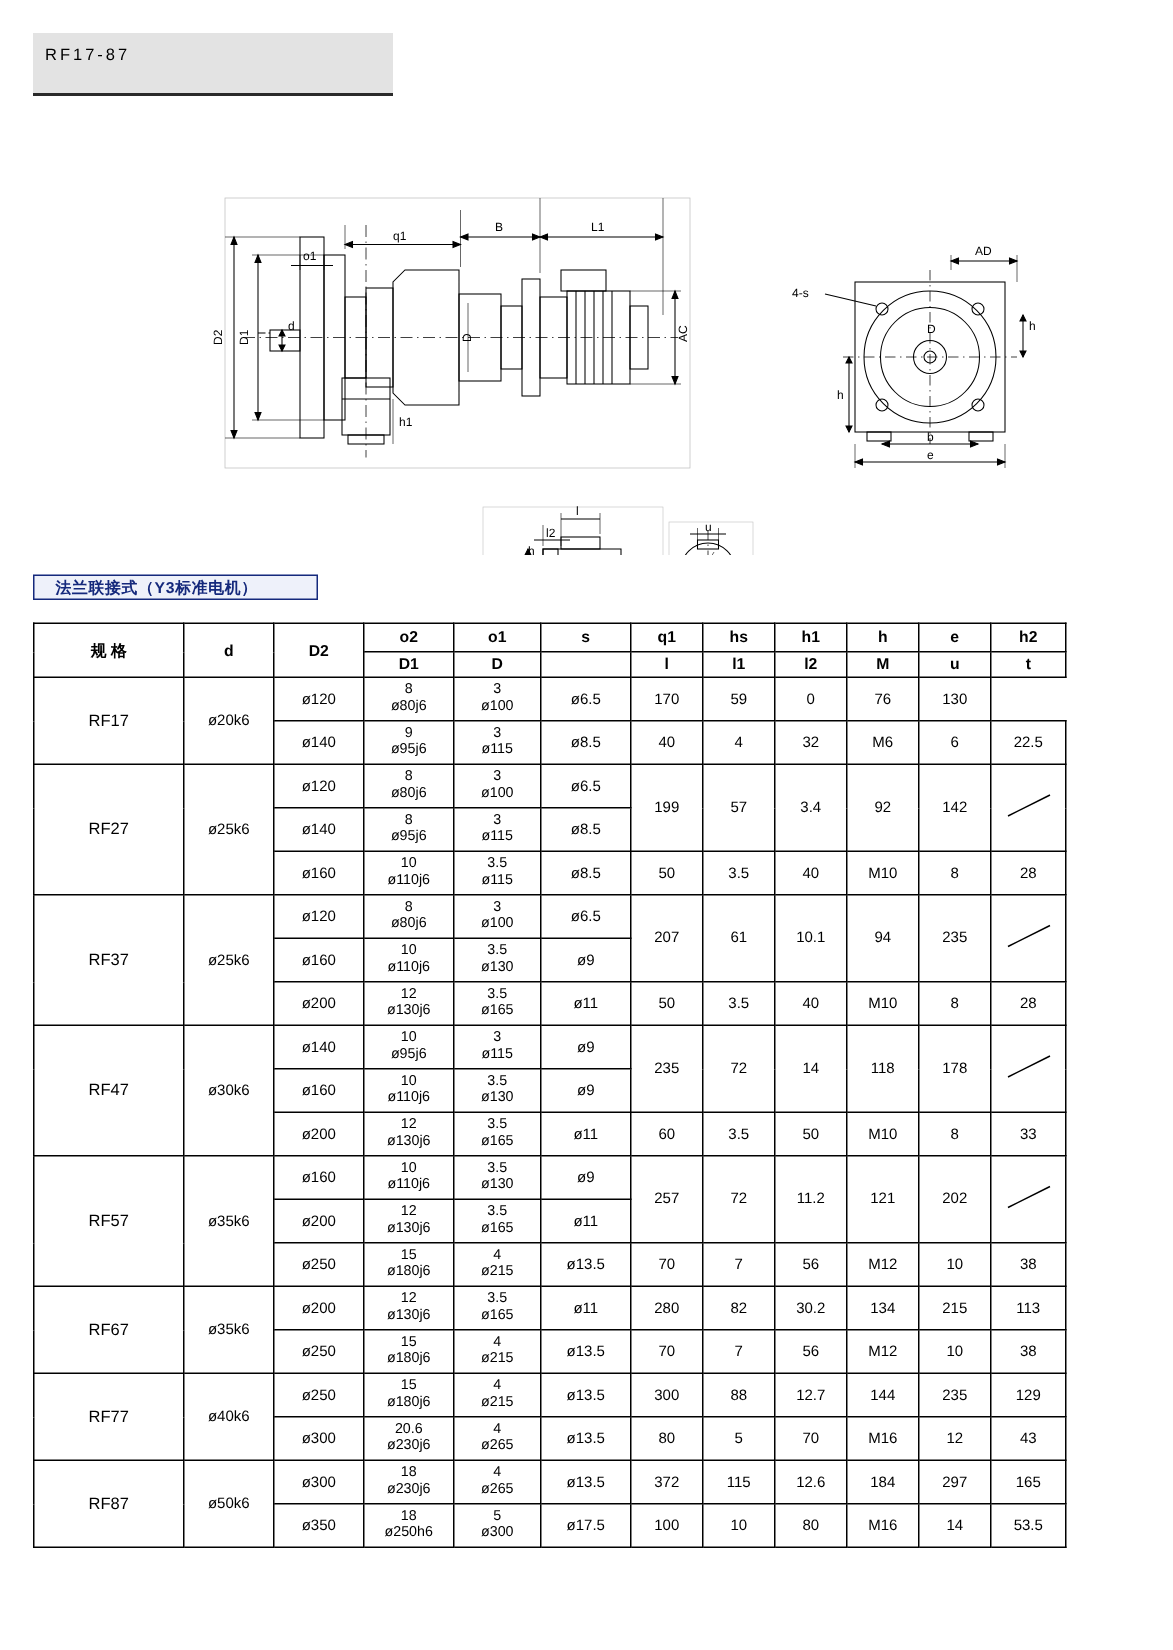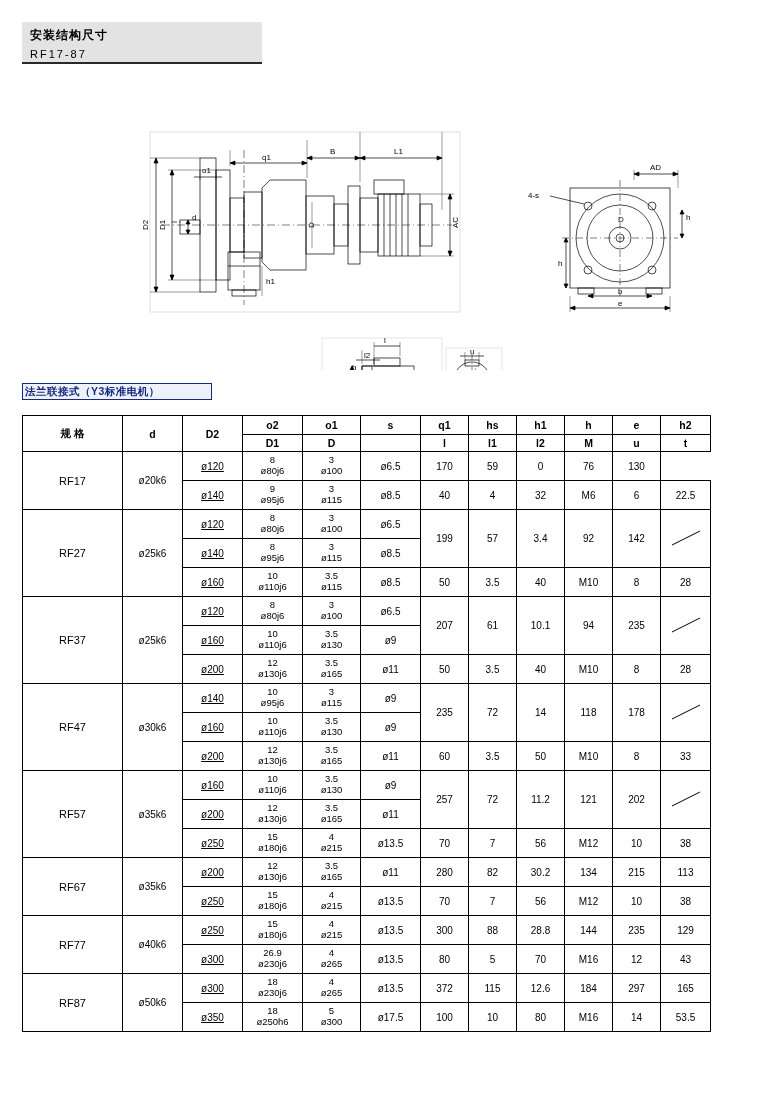--- a/index.html
+++ b/index.html
@@ -29,21 +29,21 @@
   .drawing svg{display:block;}
 
   
   .section-title{
     position:absolute;left:22px;top:383px;width:190px;height:17px;
     border:1px solid #15297c;
     background:#eef1fa;
     color:#15297c;
     font-size:10.5px;font-weight:bold;
     display:flex;align-items:center;
-    padding-left:2px;box-sizing:border-box;
+    padding-left:14px;box-sizing:border-box;
     letter-spacing:0.5px;
   }
 
   
   table.spec{
     position:absolute;left:22px;top:415px;
     border-collapse:collapse;
     font-size:10px;
     width:607px;
     table-layout:fixed;
@@ -52,28 +52,27 @@
     border:1px solid #000;
     text-align:center;
     vertical-align:middle;
     padding:0;
     font-weight:normal;
   }
   table.spec .hdr td{height:18px;font-weight:bold;font-size:10.5px;}
   table.spec .hdr2 td{height:16px;font-weight:bold;font-size:10.5px;}
   .rowcell{height:28px;}
   .model{font-weight:bold;font-size:11px;}
-  .d2cell{font-size:10px;text-decoration:underline;}
+  .d2cell{font-size:10px;}
   .sub{font-size:9.5px;line-height:1.15;}
 </style>
 </head>
 <body>
 
 <div class="header">
-  <div class="line1">安装结构尺寸</div>
   <div class="line2">RF17-87</div>
 </div>
 
 <div class="drawing">
 <svg width="738" height="300" viewBox="0 0 738 300" xmlns="http://www.w3.org/2000/svg">
   <g stroke="#000" fill="none" stroke-width="0.7" font-family="Liberation Sans, sans-serif" font-size="8">
 
     <rect x="150" y="70" width="0" height="0"></rect>
 
     <rect x="178" y="88" width="16" height="134"></rect>
@@ -607,29 +606,29 @@
           <div>15</div>
           <div>ø180j6</div>
         </td>
         <td class="rowcell sub">
           <div>4</div>
           <div>ø215</div>
         </td>
         <td class="rowcell ">ø13.5</td>
         <td class="rowcell ">300</td>
         <td class="rowcell ">88</td>
-        <td class="rowcell ">28.8</td>
+        <td class="rowcell ">12.7</td>
         <td class="rowcell ">144</td>
         <td class="rowcell ">235</td>
         <td class="rowcell ">129</td>
       </tr>
       <tr>
         <td class="rowcell d2cell">ø300</td>
         <td class="rowcell sub">
-          <div>26.9</div>
+          <div>20.6</div>
           <div>ø230j6</div>
         </td>
         <td class="rowcell sub">
           <div>4</div>
           <div>ø265</div>
         </td>
         <td class="rowcell ">ø13.5</td>
         <td class="rowcell ">80</td>
         <td class="rowcell ">5</td>
         <td class="rowcell ">70</td>

